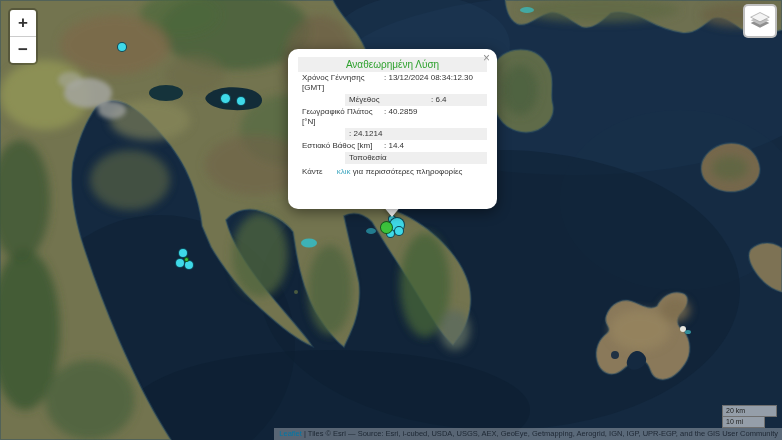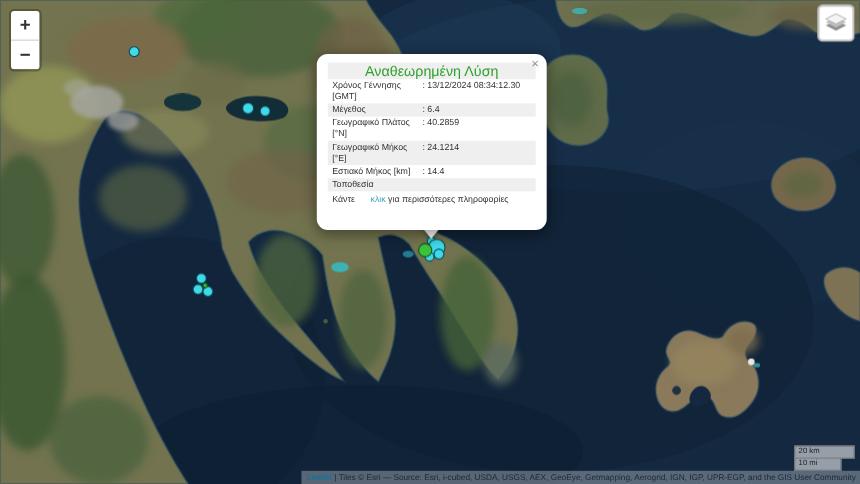--- a/index.html
+++ b/index.html
@@ -12,23 +12,23 @@
 
   
   .popup{position:absolute;left:288px;top:49px;width:209px;height:160px;background:#fff;
          border-radius:10px;box-shadow:0 3px 14px rgba(0,0,0,.45);box-sizing:border-box;
          padding:5px 10px 4px;font-size:8px;line-height:10px;color:#333;z-index:30;}
   .popup-tip{position:absolute;left:383px;top:206px;width:0;height:0;z-index:29;
          border-left:9px solid transparent;border-right:9px solid transparent;border-top:11px solid #fff;
          filter:drop-shadow(0 2px 2px rgba(0,0,0,.3));}
   .popup-close{position:absolute;right:7px;top:3px;font-size:12px;line-height:12px;color:#8d8d8d;
          cursor:pointer;font-weight:400;}
-  .popup-title{text-align:center;background:#efefef;padding:3px 0 2px;font-size:13px;margin-top:3px;}
+  .popup-title{text-align:center;background:#efefef;padding:3px 0 2px;font-size:10px;margin-top:3px;}
   .p-row{display:flex;padding:1px 4px;}
-  .p-row.shaded{background:#efefef;}
+  .p-row.shaded{background:#efefef;margin-left:47px;}
   .p-label{flex:0 0 82px;}
   .p-value{flex:1;}
   .popup-footer{padding:3px 4px 0;}
 
   
   .zoom-ctl{position:absolute;left:8px;top:8px;width:26px;border:2px solid rgba(0,0,0,.25);
          border-radius:5px;overflow:hidden;z-index:40;}
   .zoom-btn{width:26px;height:26px;background:#fff;color:#333;font-size:17px;line-height:26px;
          text-align:center;cursor:pointer;font-weight:700;}
   .zoom-btn:first-child{border-bottom:1px solid #ccc;}
@@ -187,25 +187,24 @@
         </div>
         <div class="p-row shaded">
           <div class="p-label">Μέγεθος</div>
           <div class="p-value">: 6.4</div>
         </div>
         <div class="p-row">
           <div class="p-label">Γεωγραφικό Πλάτος [°N]</div>
           <div class="p-value">: 40.2859</div>
         </div>
         <div class="p-row shaded">
-          <div class="p-label">Γεωγραφικό Μήκος [°E]</div>
           <div class="p-value">: 24.1214</div>
         </div>
         <div class="p-row">
-          <div class="p-label">Εστιακό Μήκος [km]</div>
+          <div class="p-label">Εστιακό Βάθος [km]</div>
           <div class="p-value">: 14.4</div>
         </div>
         <div class="p-row shaded">
           <div class="p-label">Τοποθεσία</div>
         </div>
       </div>
     <div class="popup-footer"><span>Κάντε </span><a id="popup-link" style="color: rgb(65, 168, 192); padding-left: 12px;">κλικ</a><span> για περισσότερες πληροφορίες</span></div>
   </div>
 
   <div class="zoom-ctl">

